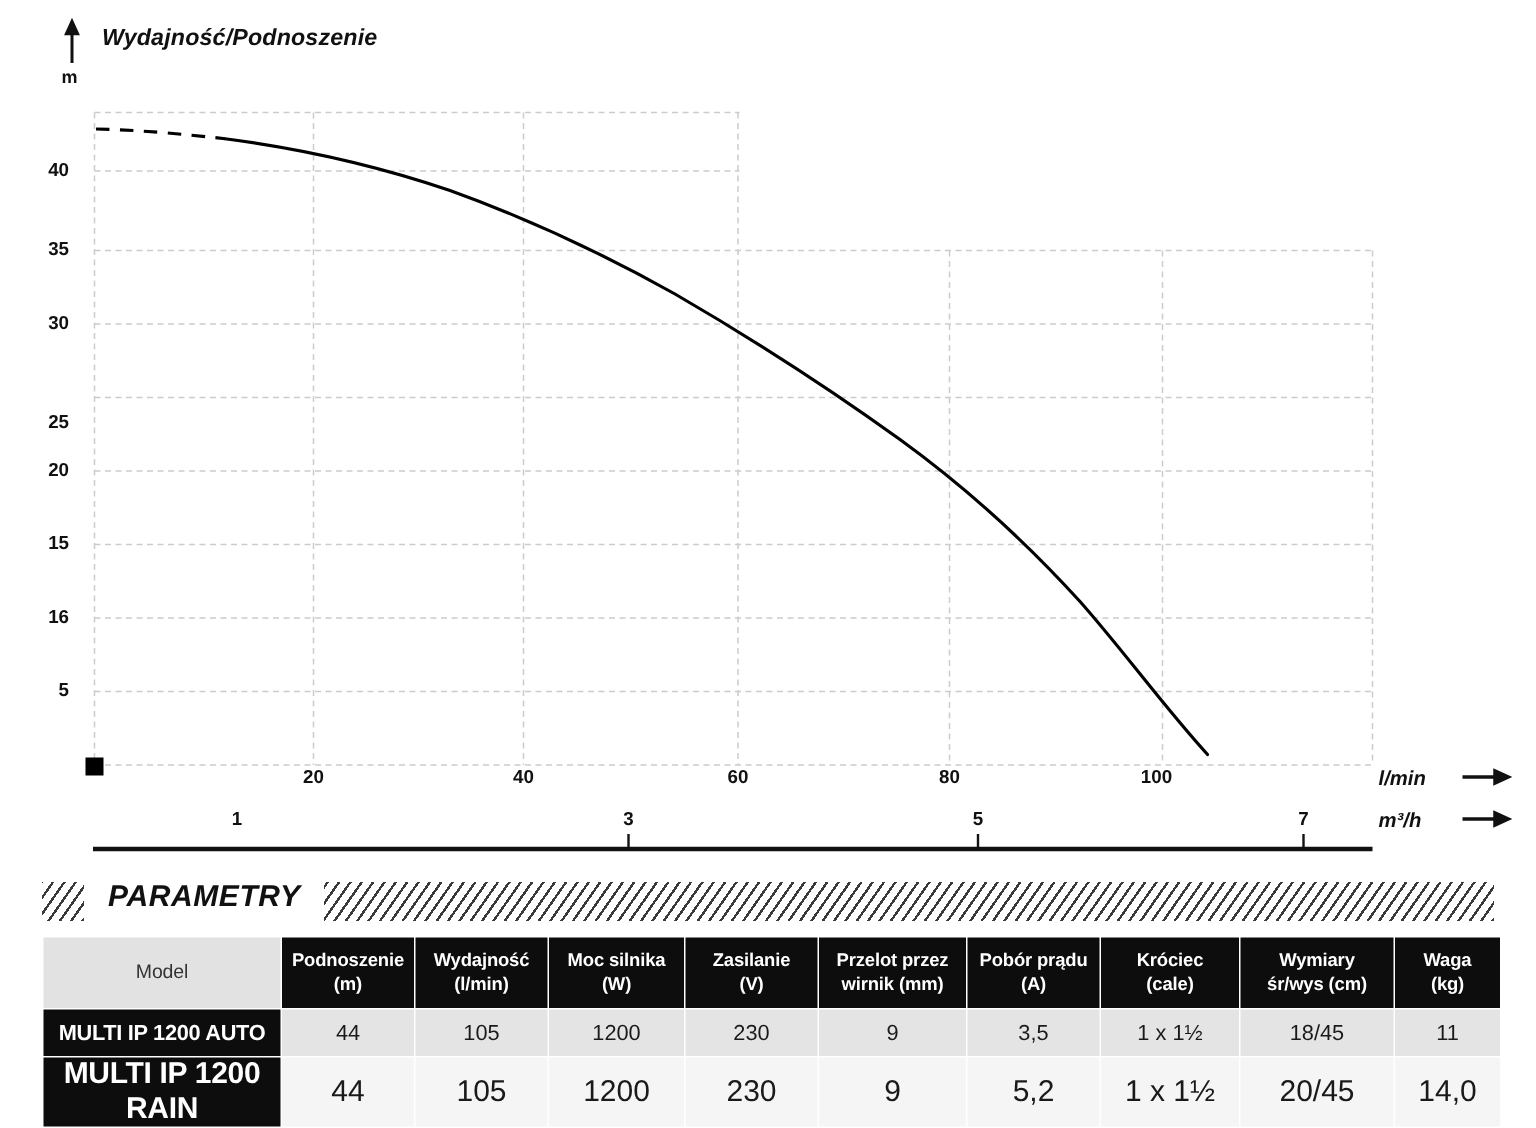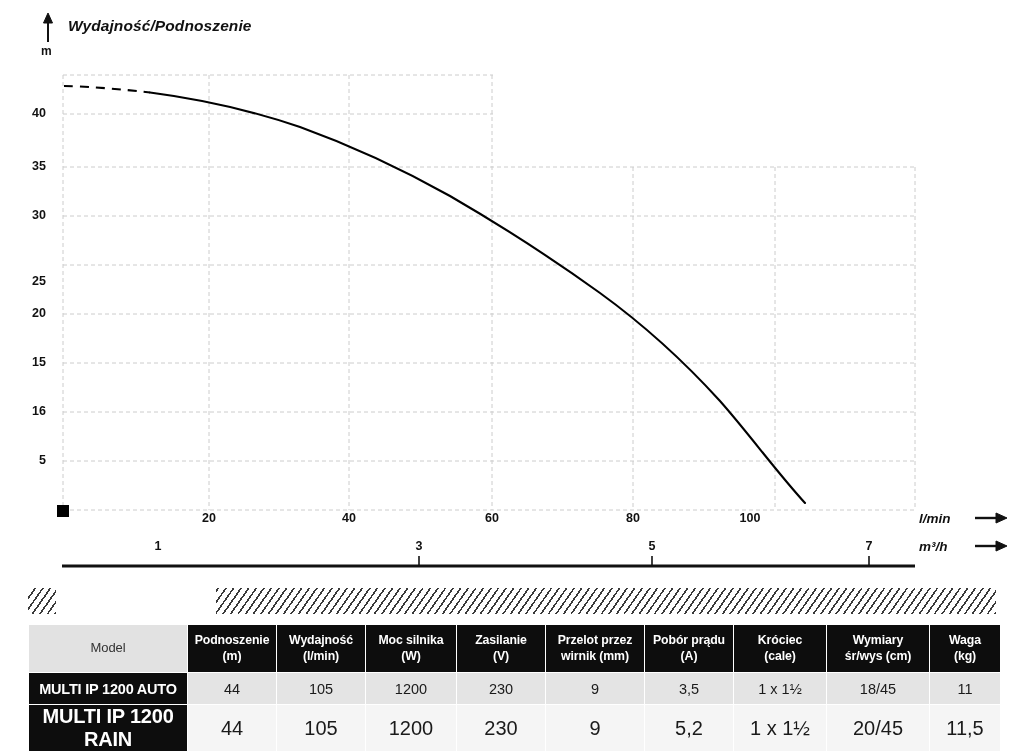--- a/index.html
+++ b/index.html
@@ -192,34 +192,35 @@
     <div class="ytick" style="left:20px;top:274px;">25</div>
     <div class="ytick" style="left:20px;top:306px;">20</div>
     <div class="ytick" style="left:20px;top:355px;">15</div>
     <div class="ytick" style="left:20px;top:404px;">16</div>
     <div class="ytick" style="left:20px;top:453px;">5</div>
 
     <div class="xtick" style="left:189px;top:511px;">20</div>
     <div class="xtick" style="left:329px;top:511px;">40</div>
     <div class="xtick" style="left:472px;top:511px;">60</div>
     <div class="xtick" style="left:613px;top:511px;">80</div>
-    <div class="xtick" style="left:730px;top:511px;">100</div>
+    <div class="xtick" style="left:751px;top:511px;">100</div>
 
     <div class="xtick2" style="left:143px;top:539px;">1</div>
     <div class="xtick2" style="left:404px;top:539px;">3</div>
     <div class="xtick2" style="left:637px;top:539px;">5</div>
     <div class="xtick2" style="left:854px;top:539px;">7</div>
 
     <div class="axis-unit unit-lmin">l/min</div>
     <div class="axis-unit unit-m3h">m³/h</div>
   </div>
 
   <div class="param-bar">
     <div class="hatch hatch-left"></div>
     <div class="hatch hatch-right"></div>
+    <div class="param-title">PARAMETRY</div>
   </div>
 
   <div class="table-wrap">
     <table class="params">
       <colgroup>
         <col style="width:158px">
           <col style="width:88px">
           <col style="width:88px">
         <col style="width:90px">
           <col style="width:88px">
@@ -288,19 +289,19 @@
         <tr class="row-b">
           <td class="model-cell">MULTI IP 1200 RAIN</td>
           <td>44</td>
           <td>105</td>
           <td>1200</td>
           <td>230</td>
           <td>9</td>
           <td>5,2</td>
           <td>1 x 1½</td>
           <td>20/45</td>
-          <td>11,5</td>
+          <td>14,0</td>
         </tr>
       </tbody>
     </table>
   </div>
 
 </div>
 
 </body></html>

